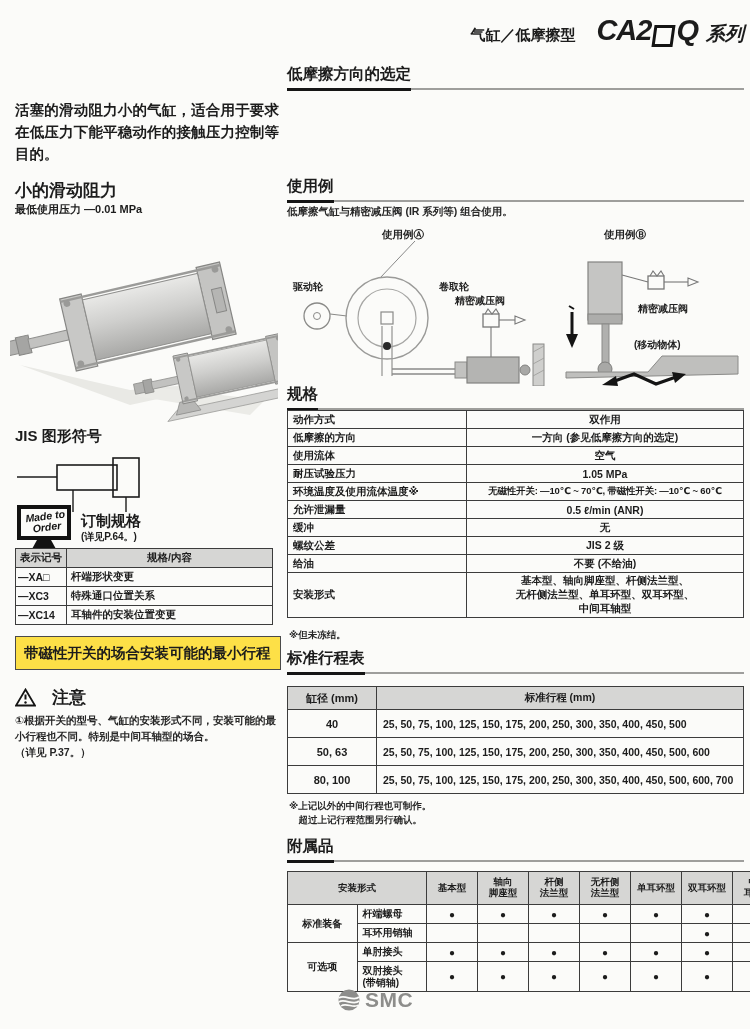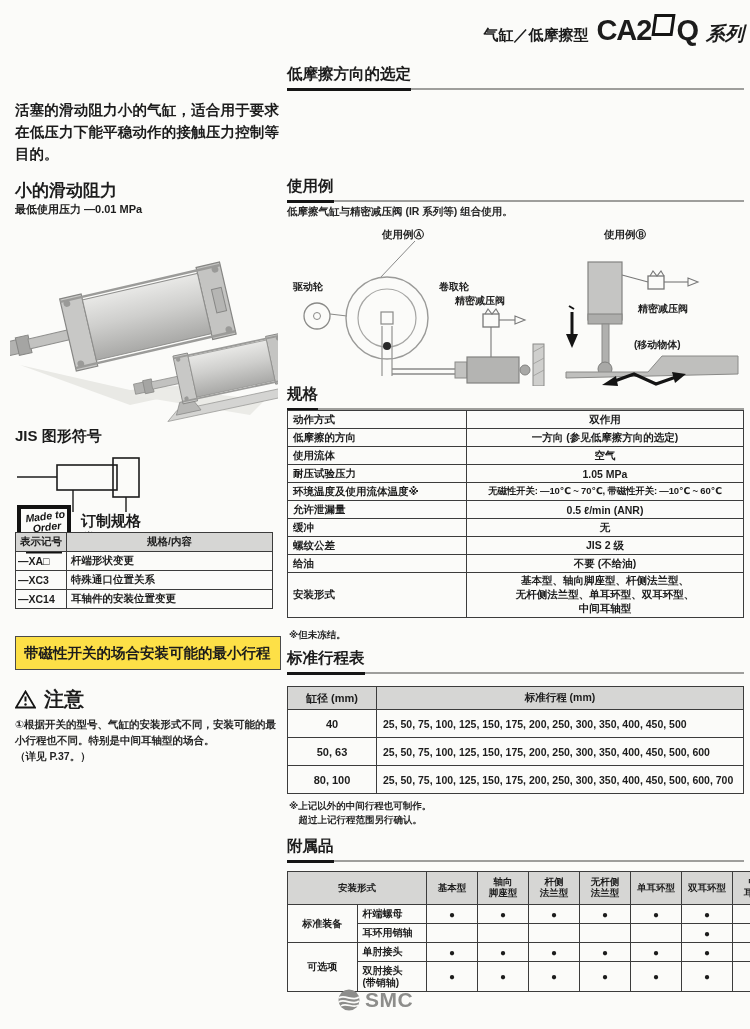--- a/index.html
+++ b/index.html
@@ -3,21 +3,21 @@
 <meta charset="utf-8">
 <style>
   html,body{margin:0;padding:0;background:#e8e8e6;}
   .page{position:relative;width:750px;height:1029px;background:#fbfbf9;margin:0 auto;
         font-family:"Liberation Sans","DejaVu Sans",sans-serif;color:#1c1c1c;overflow:hidden;}
   .abs{position:absolute;}
 
   
   .hdr{top:14px;right:6px;display:flex;align-items:baseline;gap:8px;}
   .hdr-cat{font-size:15px;font-weight:bold;}
-  .hdr-model{font-size:29px;font-weight:bold;letter-spacing:-1px;display:flex;align-items:flex-start;}
+  .hdr-model{font-size:29px;font-weight:bold;font-style:italic;letter-spacing:-1px;display:flex;align-items:flex-end;margin-left:13px;}
   .hdr-box{display:inline-block;width:15px;height:16px;border:3px solid #141414;margin:0 2px;transform:skewX(-8deg);}
   .hdr-series{font-size:19px;font-weight:bold;font-style:italic;}
 
   
   .sec{display:flex;align-items:flex-end;left:287px;width:457px;}
   .sec b{font-size:15.5px;font-weight:bold;border-bottom:3.5px solid #151515;padding-bottom:3px;white-space:nowrap;}
   .sec i{flex:1;border-bottom:2px solid #9e9e9c;margin-bottom:1px;}
 
   .smalltxt{font-size:10.5px;font-weight:bold;line-height:1.62;color:#262626;}
   .fnote{font-size:9.5px;font-weight:bold;color:#262626;line-height:1.45;}
@@ -28,30 +28,30 @@
   .slide-sub{top:202px;left:15px;font-size:11px;font-weight:bold;}
   .jis-title{top:427px;left:15px;font-size:15px;font-weight:bold;}
   .mto{top:503px;left:15px;display:flex;gap:8px;align-items:flex-start;}
   .mto-title{font-size:15px;font-weight:bold;margin-top:10px;line-height:1.1;}
   .mto-ref{font-size:10px;font-weight:bold;}
 
   table{border-collapse:collapse;}
   th,td{border:1px solid #3c3c3c;}
   .gray-h{background:#d6d6d4;}
 
-  .sym-table{top:532px;left:15px;width:258px;font-size:10.5px;}
+  .sym-table{top:548px;left:15px;width:258px;font-size:10.5px;}
   .sym-table th,.sym-table td{height:16px;padding:1px 4px;font-weight:bold;}
   .sym-table td.code{width:44px;text-align:left;padding-left:2px;white-space:nowrap;}
   .sym-table td.desc{text-align:left;}
   .sym-table th{text-align:center;}
 
   .minbox{top:636px;left:15px;width:248px;border:1.5px solid #4a4a4a;padding:6px 8px;
           font-size:14.5px;font-weight:bold;line-height:1.4;background:#fde047;}
   .caution{top:686px;left:15px;width:262px;}
-  .caution-head{display:flex;align-items:center;gap:8px;font-size:20px;font-weight:bold;}
+  .caution-head{display:flex;align-items:center;gap:16px;font-size:17px;font-weight:bold;}
   .caution-body{margin-top:4px;font-size:10.5px;font-weight:bold;line-height:1.5;color:#262626;}
 
   
   .dir-lines{top:93px;left:287px;width:460px;}
   .usage-intro{top:203px;left:287px;width:458px;}
 
   .spec-table{top:410px;left:287px;width:457px;font-size:10.5px;table-layout:fixed;}
   .spec-table th{width:168px;text-align:left;padding:1px 5px;font-weight:bold;height:15px;}
   .spec-table td{text-align:center;font-weight:bold;padding:1px 3px;}
   .spec-table td.tiny{font-size:9.5px;letter-spacing:-0.2px;}

